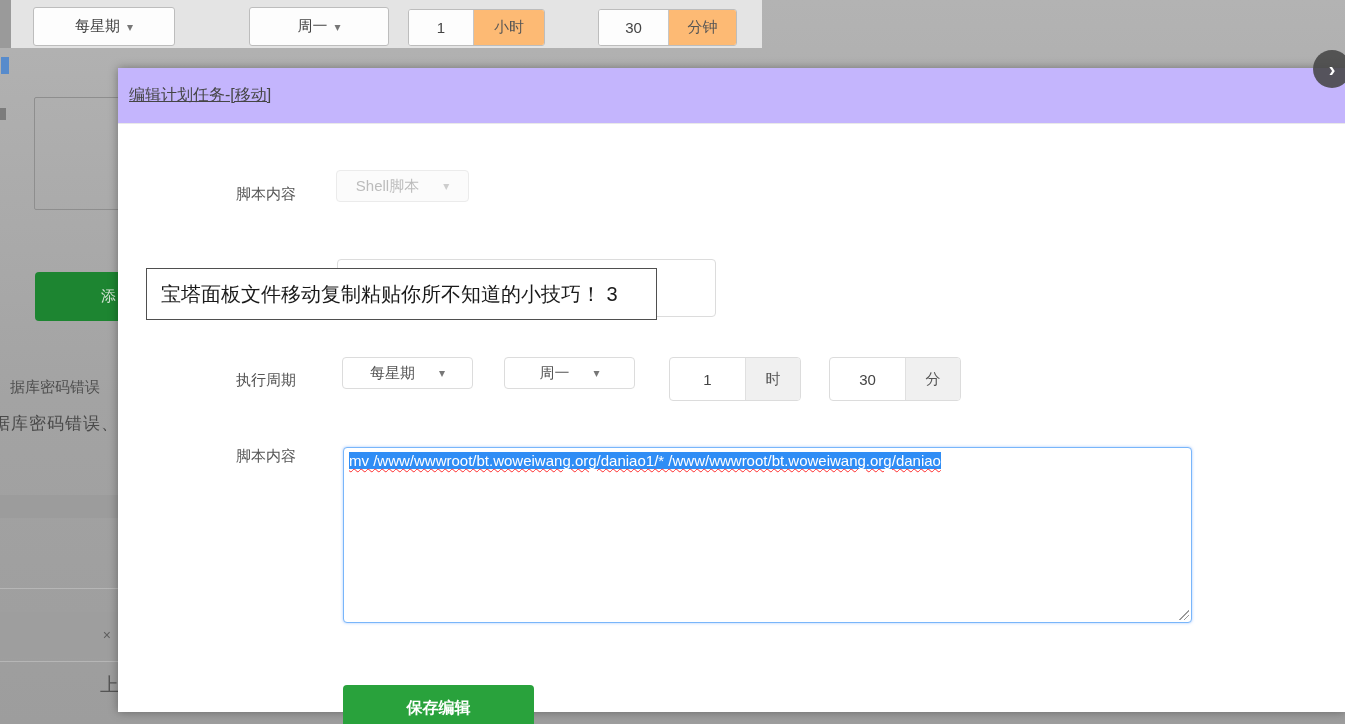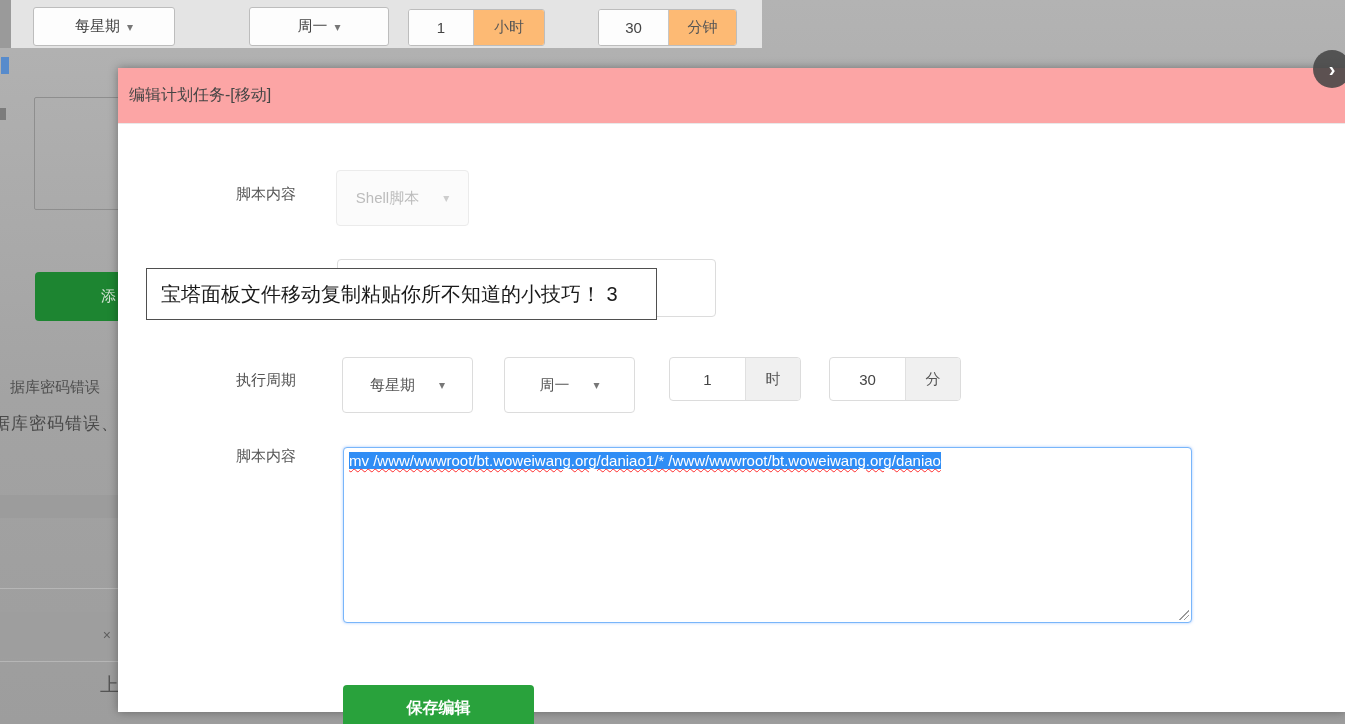--- a/index.html
+++ b/index.html
@@ -56,37 +56,37 @@
   .bg-line2 { left: 0; top: 661px; width: 118px; height: 1px; background: #b6b6b6; }
   .bg-text3 { left: 100px; top: 672px; width: 18px; font-size: 19px; color: #555; white-space: nowrap; }
 
   
   .modal {
     position: absolute; left: 118px; top: 68px; width: 1227px; height: 644px;
     background: #ffffff; box-shadow: 0 0 9px rgba(0,0,0,0.35);
   }
   .modal-header {
     position: absolute; left: 0; top: 0; right: 0; height: 56px;
-    background: #fca5a5; border-bottom: 1px solid #e9e9e9;
+    background: #c4b5fd; border-bottom: 1px solid #e9e9e9;
     display: flex; align-items: center; padding-left: 11px;
-    font-size: 16px; color: #454545;
+    font-size: 16px; color: #454545; text-decoration: underline;
   }
   .modal-close {
     position: absolute; left: 1313px; top: 50px; width: 38px; height: 38px;
     background: rgba(70,70,70,0.88); border-radius: 50%; z-index: 60;
     color: #fff; font-size: 20px; font-weight: bold;
     display: flex; align-items: center; justify-content: center; cursor: pointer;
   }
 
   .field-label {
     position: absolute; width: 150px; text-align: right;
     font-size: 15px; color: #555; white-space: nowrap;
   }
   .dd {
-    position: absolute; height: 56px; background: #fff; border: 1px solid #dcdcdc;
+    position: absolute; height: 32px; background: #fff; border: 1px solid #dcdcdc;
     border-radius: 4px; font-size: 15px; color: #555; cursor: pointer;
     display: flex; align-items: center; justify-content: center; gap: 24px;
   }
   .dd.disabled { background: #fbfbfb; border-color: #ebebeb; color: #bcbcbc; cursor: default; }
   .dd.disabled .caret { color: #cdcdcd; }
 
   .m-input {
     position: absolute; background: #fff; border: 1px solid #dcdcdc; border-radius: 4px;
     font-size: 15px; color: #444; padding: 0 10px; outline: none;
     font-family: "Liberation Sans", "DejaVu Sans", sans-serif;

